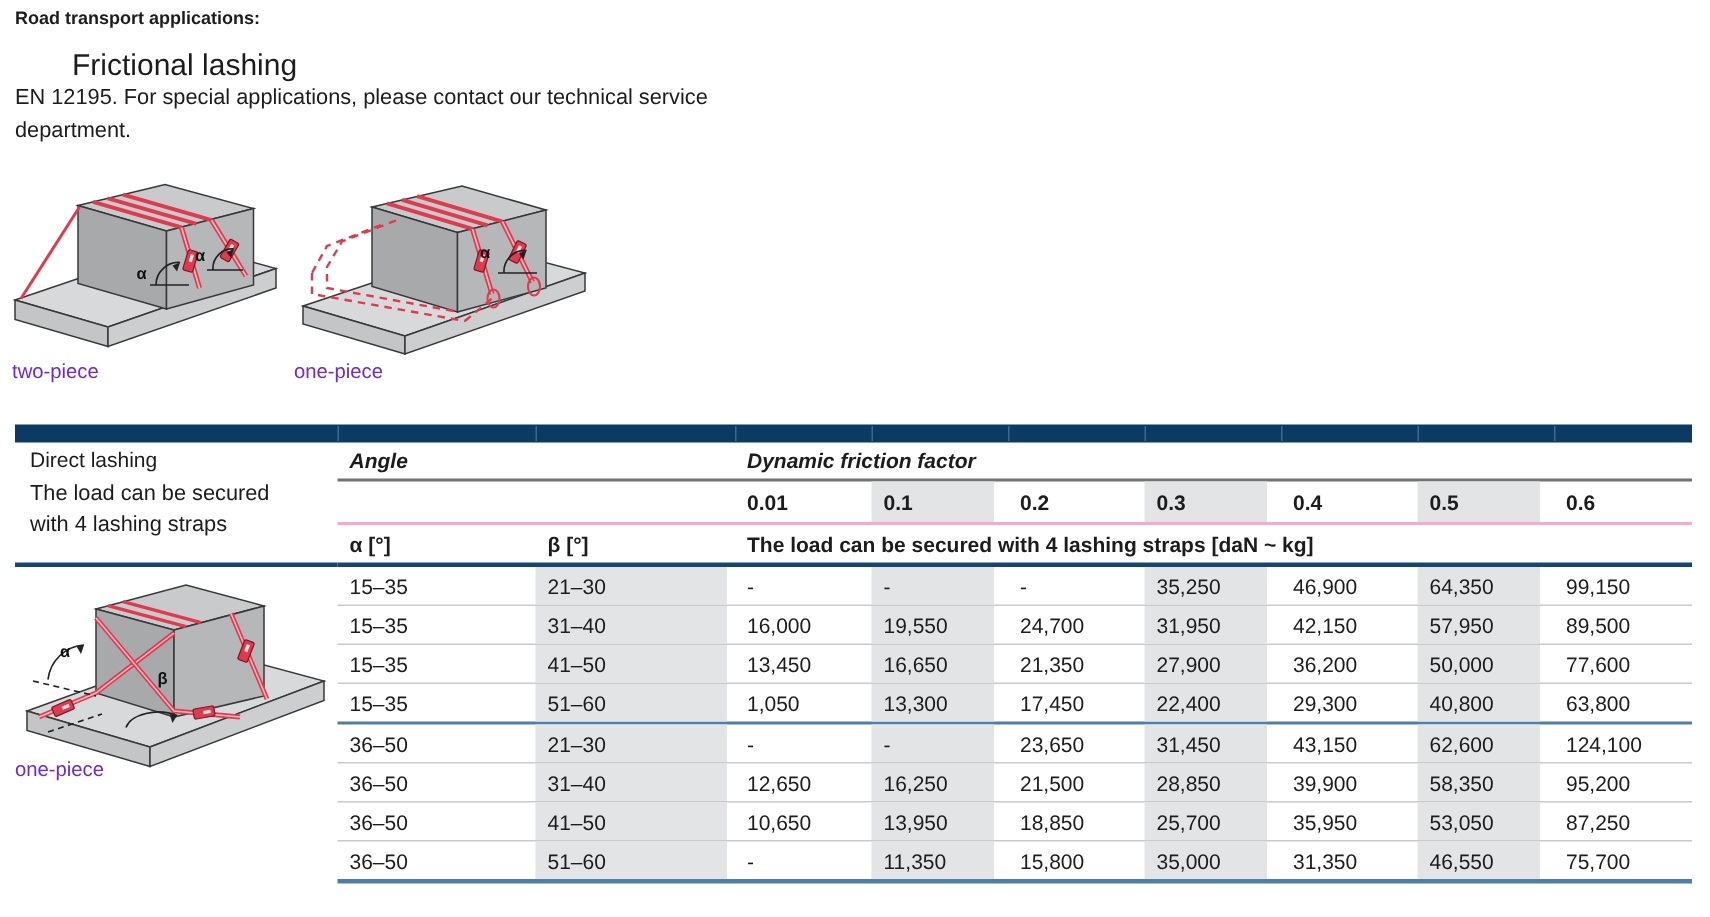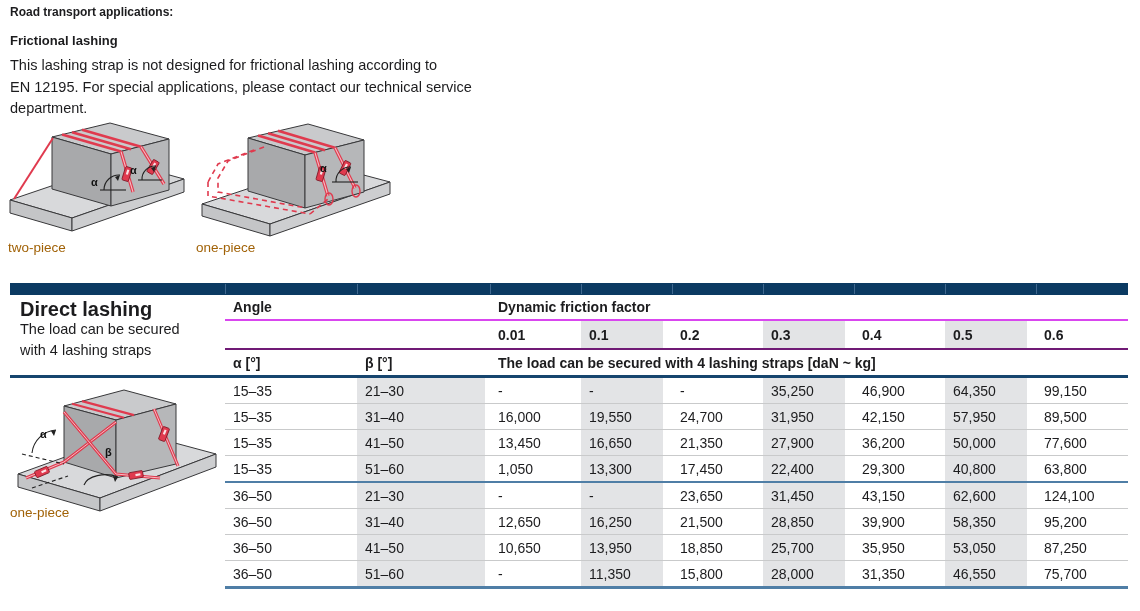--- a/index.html
+++ b/index.html
@@ -1,55 +1,54 @@
 <!DOCTYPE html>
 <html><head>
 <meta charset="utf-8">
 <style>
   html,body{margin:0;padding:0;}
   body{width:1140px;height:611px;background:#ffffff;position:relative;overflow:hidden;
        font-family:"Liberation Sans","DejaVu Sans",sans-serif;color:#1c1c1e;}
   .abs{position:absolute;}
   .h1{font-size:12px;font-weight:bold;}
-  .h2{font-size:13px;font-weight:bold;}
+  .h2{font-size:20px;font-weight:normal;margin-left:38px;}
   .body-line{font-size:14.5px;line-height:21.5px;}
-  .diag-label{font-size:13.5px;color:#a16207;}
+  .diag-label{font-size:13.5px;color:#6d28d9;}
   
   .navybar{left:10px;top:283px;width:1118px;height:12px;background:#0b3a62;}
   .navybar .sep{position:absolute;top:1px;bottom:1px;width:1px;background:#40688f;}
   
-  .side-head{left:20px;top:298px;font-size:20px;font-weight:bold;}
+  .side-head{left:20px;top:298px;font-size:14px;font-weight:normal;}
   .side-line{left:20px;font-size:14.5px;line-height:21px;}
   .side-rule{left:10px;top:375px;width:215px;height:3px;background:#16456e;}
   
   .tbl{left:225px;top:295px;width:903px;}
   .trow{display:flex;}
   .cell{box-sizing:border-box;padding-left:8px;display:flex;align-items:center;
         font-size:14px;white-space:nowrap;overflow:visible;}
   .c-a{width:132px;}  .c-b{width:133px;}  .c-v{width:91px;}
   .c-angle{width:265px;} .c-span{width:637px;text-align:center;}
   .bold{font-weight:bold;}
-  .rowA{height:24px;border-bottom:2px solid #d946ef;}
-  .rowB{height:27px;border-bottom:2px solid #701a75;}
+  .rowA{height:24px;border-bottom:2px solid #737373;font-style:italic;}
+  .rowB{height:27px;border-bottom:2px solid #f9a8d4;}
   .rowC{height:25px;border-bottom:3px solid #16456e;}
   .drow{height:25px;border-bottom:1px solid #c9cacb;}
   .drow.group{border-bottom:2px solid #4f7ea6;}
   .drow.last{height:25px;border-bottom:3px solid #4f7ea6;}
   .shade-v{background:linear-gradient(to right,#e3e4e6 0,#e3e4e6 82px,rgba(0,0,0,0) 82px);text-align:right;}
   .shade-b{background:linear-gradient(to right,#e3e4e6 0,#e3e4e6 128px,rgba(0,0,0,0) 128px);}
   svg text{font-family:"Liberation Sans","DejaVu Sans",sans-serif;}
   .ang-t{font-size:11px;font-weight:bold;fill:#111;}
 </style>
 </head>
 <body>
 
 <div class="abs h1" style="left:10px;top:5px;">Road transport applications:</div>
 <div class="abs h2" style="left:10px;top:33px;">Frictional lashing</div>
 <div class="abs" style="left:10px;top:55px;">
-  <div class="body-line">This lashing strap is not designed for frictional lashing according to</div>
   <div class="body-line">EN 12195. For special applications, please contact our technical service</div>
   <div class="body-line">department.</div>
 </div>
 
 <svg class="abs" style="left:6px;top:122px;" width="184" height="114" viewBox="0 0 184 114">
   <g stroke="#38383a" stroke-width="1">
     <polygon points="4,78 116,40 178,57 66,96" fill="#d8d9db"></polygon>
     <polygon points="4,78 66,96 66,109 4,91" fill="#c4c5c7"></polygon>
     <polygon points="66,96 178,57 178,70 66,109" fill="#cdced0"></polygon>
   </g>
@@ -301,19 +300,19 @@
     <div class="cell c-v shade-v">53,050</div>
     <div class="cell c-v">87,250</div>
   </div>
 
   <div class="trow drow last">
     <div class="cell c-a">36–50</div>
     <div class="cell c-b shade-b">51–60</div>
     <div class="cell c-v">-</div>
     <div class="cell c-v shade-v">11,350</div>
     <div class="cell c-v">15,800</div>
-    <div class="cell c-v shade-v">28,000</div>
+    <div class="cell c-v shade-v">35,000</div>
     <div class="cell c-v">31,350</div>
     <div class="cell c-v shade-v">46,550</div>
     <div class="cell c-v">75,700</div>
   </div>
 
 </div>
 
 </body></html>

